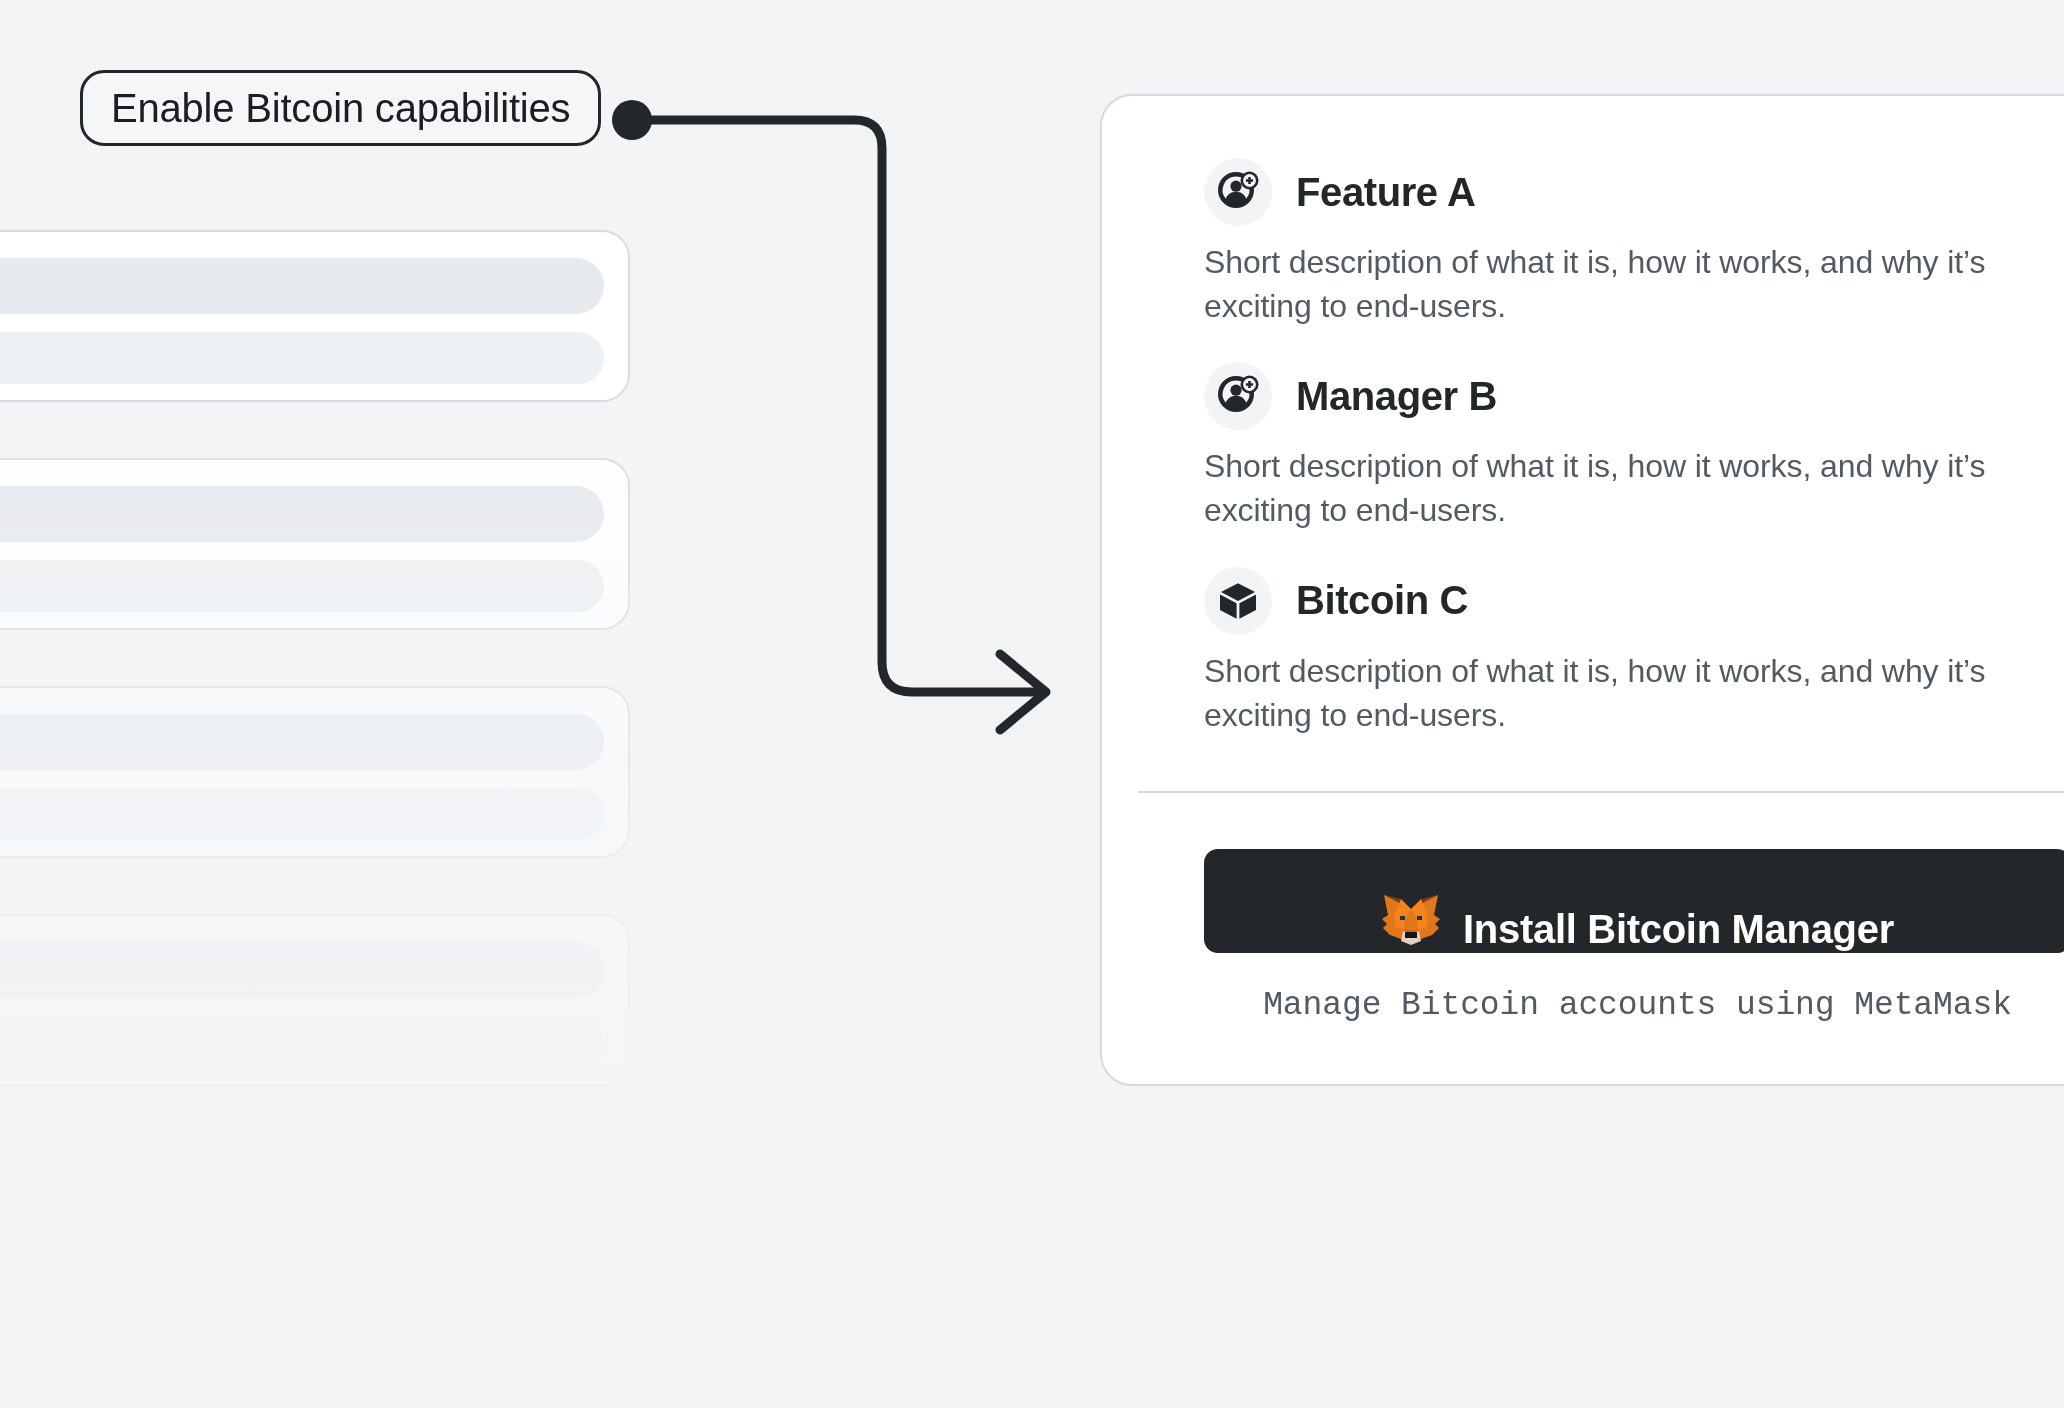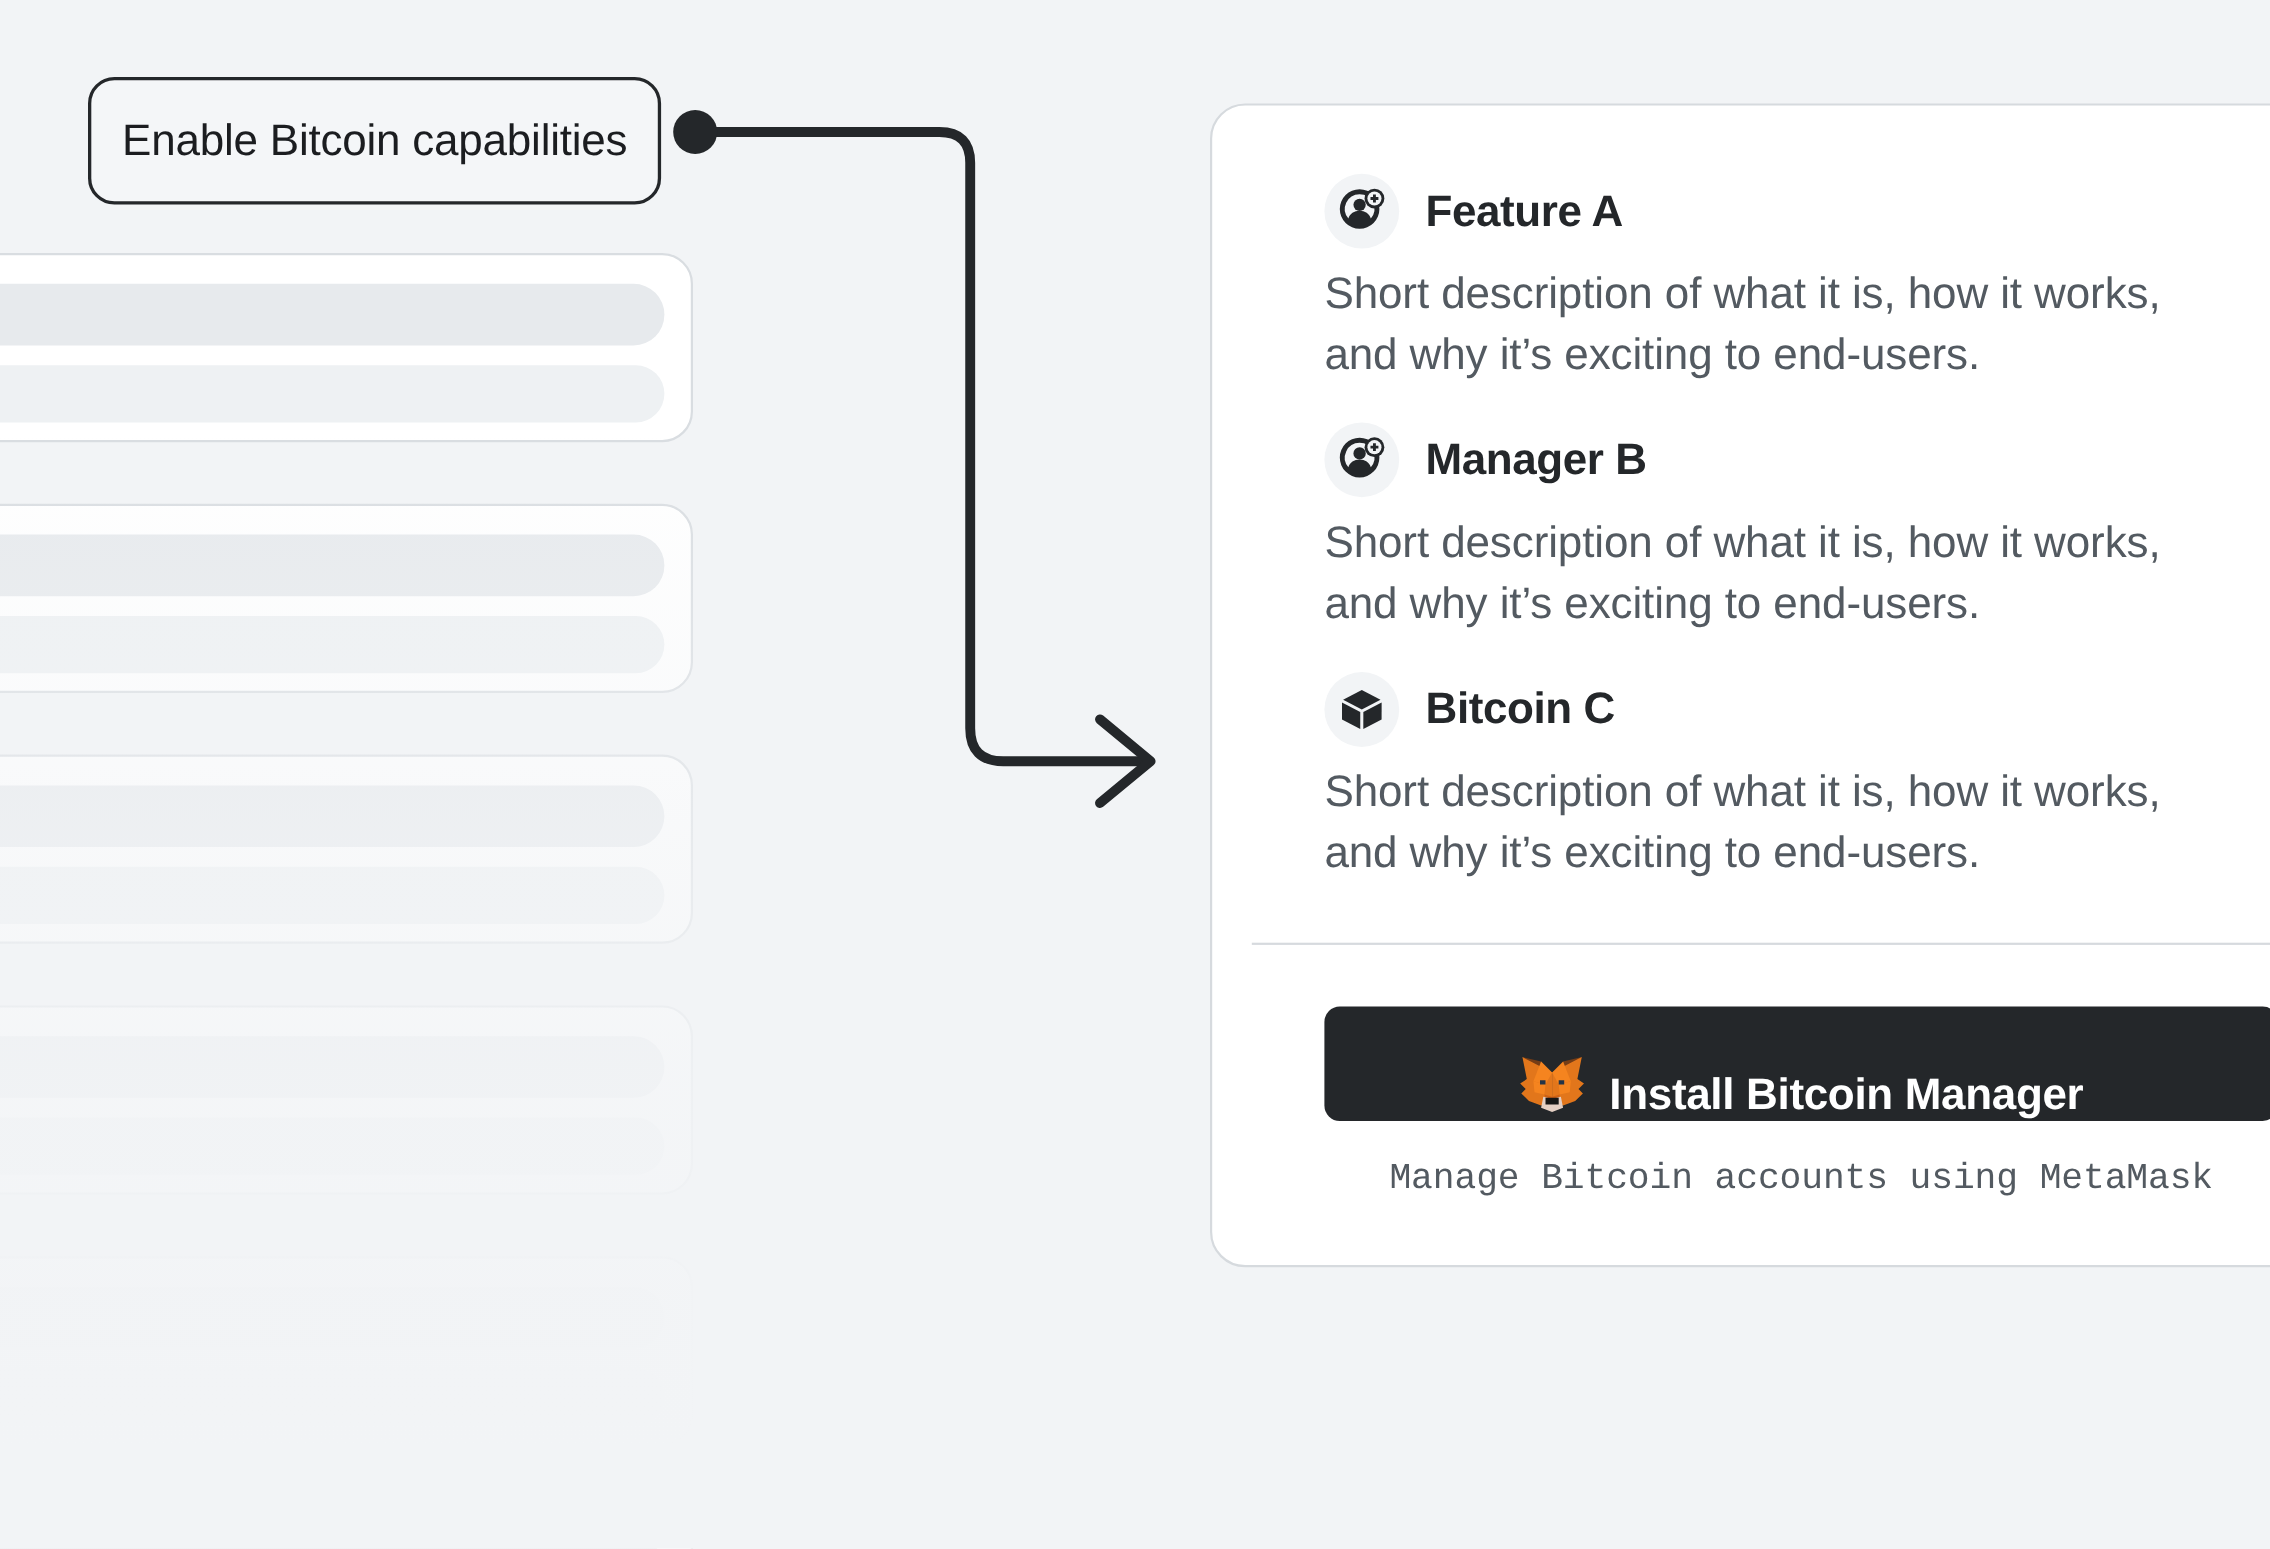--- a/index.html
+++ b/index.html
@@ -64,21 +64,21 @@
       rgba(242,244,246,0.97) 84%,
       rgba(242,244,246,1) 94%);
   }
 
   
   #callout-label {
     position: absolute;
     left: 80px;
     top: 70px;
     box-sizing: border-box;
-    height: 116px;
+    height: 76px;
     padding: 0 28px;
     display: flex;
     align-items: center;
     background: #f4f6f8;
     border: 3px solid #24272a;
     border-radius: 24px;
     color: #1b1d20;
     font-size: 40px;
     font-weight: 500;
     letter-spacing: -0.2px;
@@ -130,21 +130,21 @@
     align-items: center;
     justify-content: center;
   }
   .feature-title {
     font-size: 40px;
     font-weight: bold;
     color: #24272a;
     letter-spacing: -0.4px;
   }
   .feature-desc {
-    font-size: 40px;
+    font-size: 32px;
     line-height: 1.38;
     color: #535a61;
     max-width: 790px;
     letter-spacing: -0.1px;
   }
 
   #card-divider {
     height: 2px;
     background: #d6dade;
     width: 100%;

